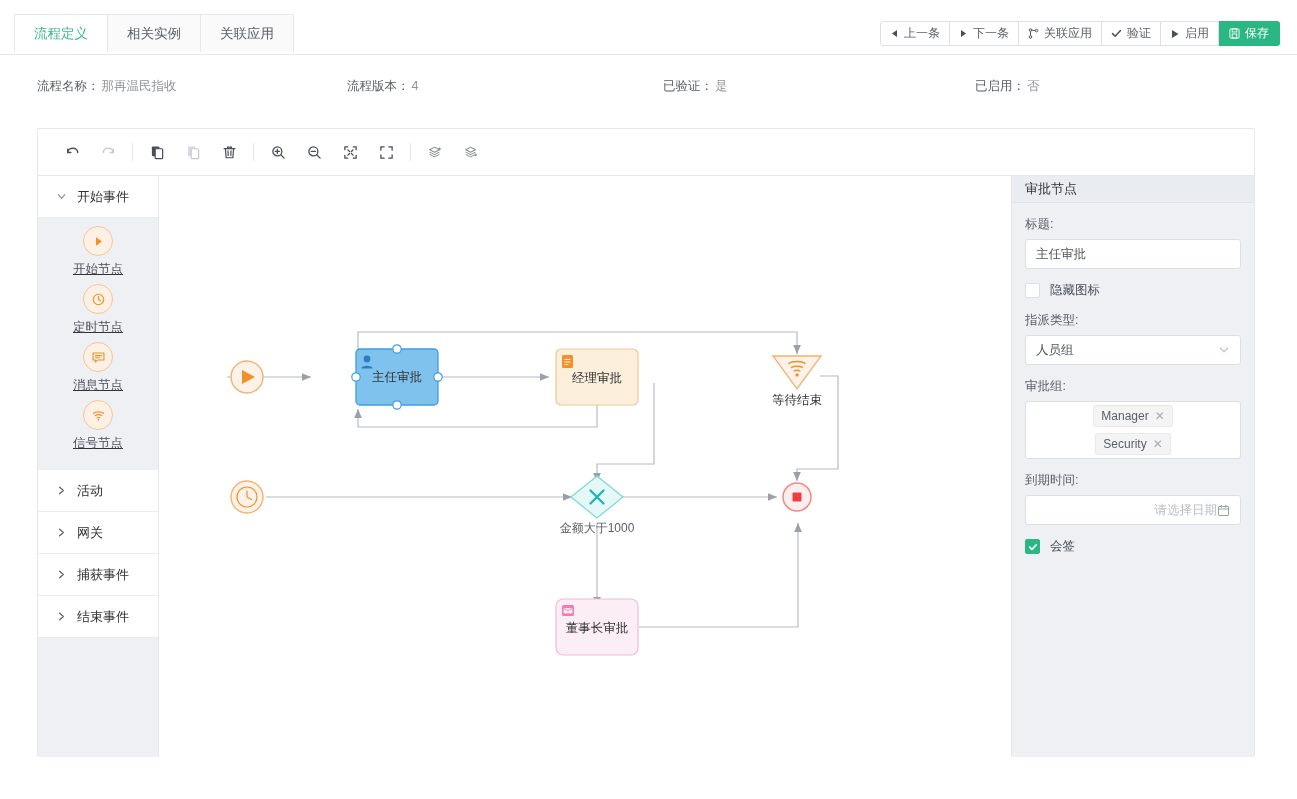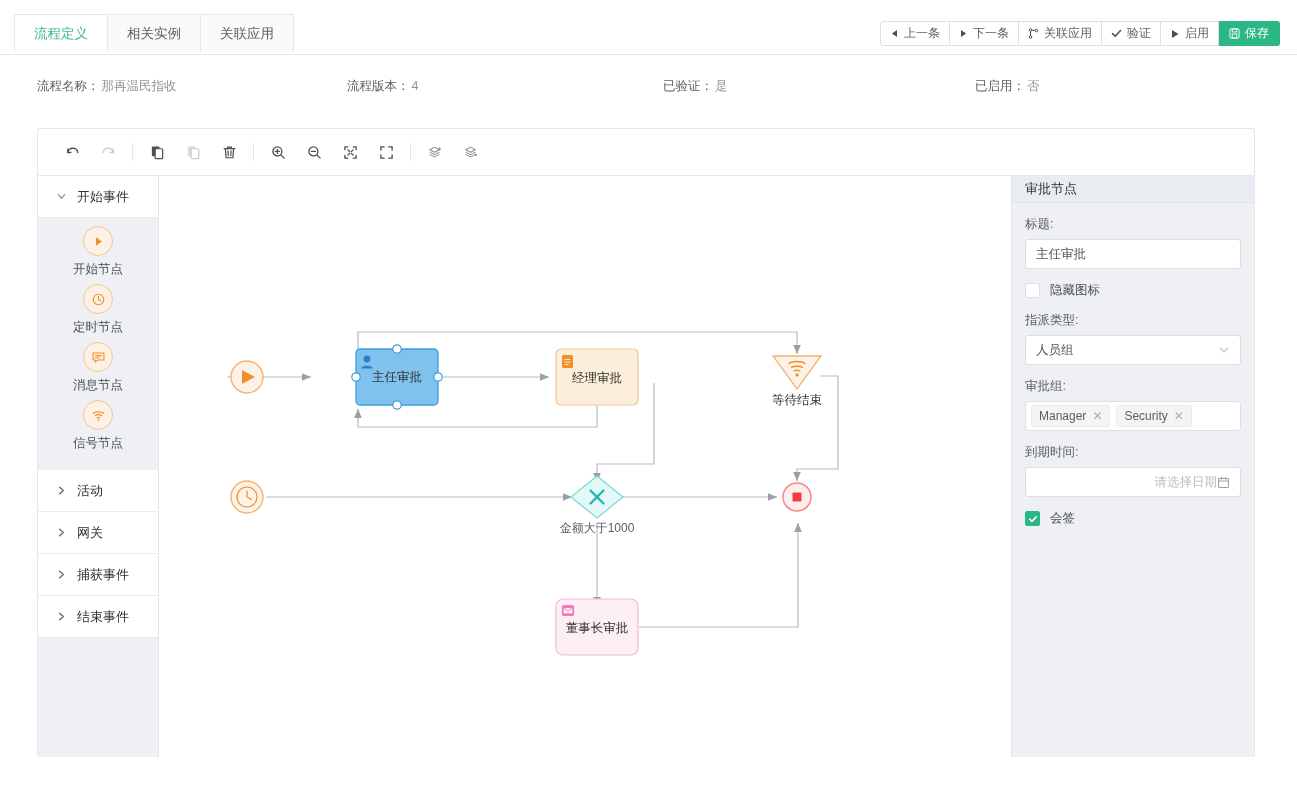--- a/index.html
+++ b/index.html
@@ -155,20 +155,21 @@
     cursor: pointer;
     font-size: 13px;
     color: #303133;
   }
   .pal-header .chev { color: #909399; display: inline-flex; }
   .pal-body { padding: 8px 0 12px; }
   .pal-item {
     display: flex; flex-direction: column; align-items: center;
     cursor: grab;
     margin-bottom: 6px;
+    text-decoration: underline;
   }
   .pal-icon {
     width: 30px; height: 30px; border-radius: 50%;
     background: #fdf1e5;
     border: 1px solid #f3c697;
     display: flex; align-items: center; justify-content: center;
     color: #f0902b;
   }
   .pal-label {
     margin-top: 5px;
@@ -229,21 +230,21 @@
   .select .chev { color: #c0c4cc; display: inline-flex; }
   .datefield { justify-content: flex-end; cursor: pointer; }
   .datefield .cal { color: #9aa0a8; display: inline-flex; }
 
   .tagbox {
     width: 100%; min-height: 30px;
     background: #ffffff;
     border: 1px solid #dcdfe6;
     border-radius: 3px;
     padding: 3px 5px;
-    display: flex; align-items: center; gap: 6px; flex-wrap: wrap;
+    display: flex; align-items: center; gap: 6px; flex-wrap: wrap; flex-direction: column;
   }
   .tag {
     height: 22px;
     display: inline-flex; align-items: center; gap: 6px;
     padding: 0 7px;
     background: #f4f4f5;
     border: 1px solid #e9e9eb;
     border-radius: 3px;
     font-size: 12px;
     color: #5a5e66;

